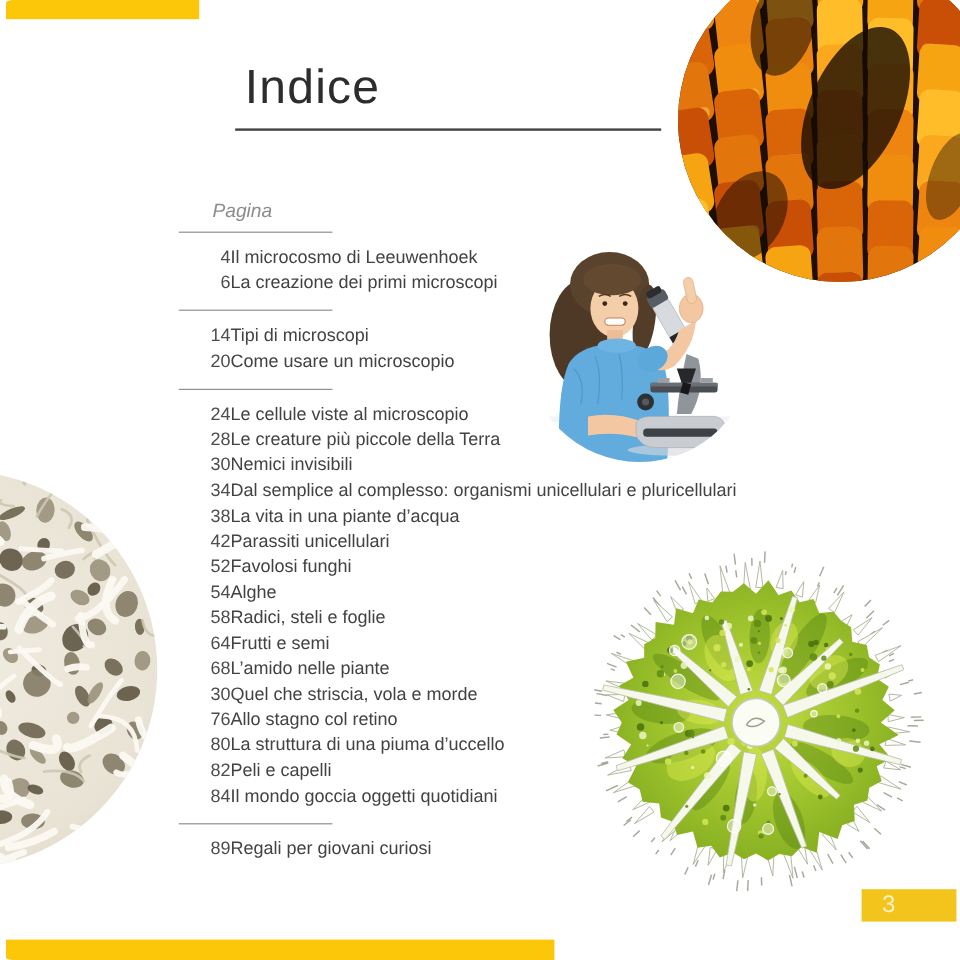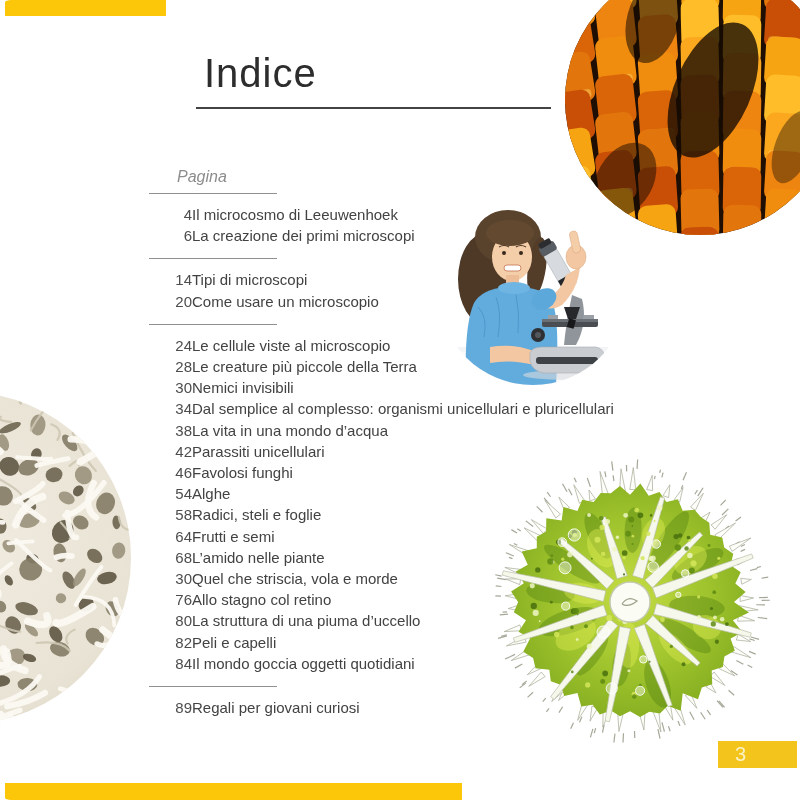--- a/index.html
+++ b/index.html
@@ -48,23 +48,23 @@
         <div class="toc-group">
           <div class="toc-row"><span class="toc-num">14</span><span class="toc-title">Tipi di microscopi</span></div>
           <div class="toc-row"><span class="toc-num">20</span><span class="toc-title">Come usare un microscopio</span></div>
         </div>
         <div class="toc-rule"></div>
         <div class="toc-group">
           <div class="toc-row"><span class="toc-num">24</span><span class="toc-title">Le cellule viste al microscopio</span></div>
           <div class="toc-row"><span class="toc-num">28</span><span class="toc-title">Le creature più piccole della Terra</span></div>
           <div class="toc-row"><span class="toc-num">30</span><span class="toc-title">Nemici invisibili</span></div>
           <div class="toc-row"><span class="toc-num">34</span><span class="toc-title">Dal semplice al complesso: organismi unicellulari e pluricellulari</span></div>
-          <div class="toc-row"><span class="toc-num">38</span><span class="toc-title">La vita in una mondo d’acqua</span></div>
+          <div class="toc-row"><span class="toc-num">38</span><span class="toc-title">La vita in una piante d’acqua</span></div>
           <div class="toc-row"><span class="toc-num">42</span><span class="toc-title">Parassiti unicellulari</span></div>
-          <div class="toc-row"><span class="toc-num">46</span><span class="toc-title">Favolosi funghi</span></div>
+          <div class="toc-row"><span class="toc-num">52</span><span class="toc-title">Favolosi funghi</span></div>
           <div class="toc-row"><span class="toc-num">54</span><span class="toc-title">Alghe</span></div>
           <div class="toc-row"><span class="toc-num">58</span><span class="toc-title">Radici, steli e foglie</span></div>
           <div class="toc-row"><span class="toc-num">64</span><span class="toc-title">Frutti e semi</span></div>
           <div class="toc-row"><span class="toc-num">68</span><span class="toc-title">L’amido nelle piante</span></div>
           <div class="toc-row"><span class="toc-num">30</span><span class="toc-title">Quel che striscia, vola e morde</span></div>
           <div class="toc-row"><span class="toc-num">76</span><span class="toc-title">Allo stagno col retino</span></div>
           <div class="toc-row"><span class="toc-num">80</span><span class="toc-title">La struttura di una piuma d’uccello</span></div>
           <div class="toc-row"><span class="toc-num">82</span><span class="toc-title">Peli e capelli</span></div>
           <div class="toc-row"><span class="toc-num">84</span><span class="toc-title">Il mondo goccia oggetti quotidiani</span></div>
         </div>

